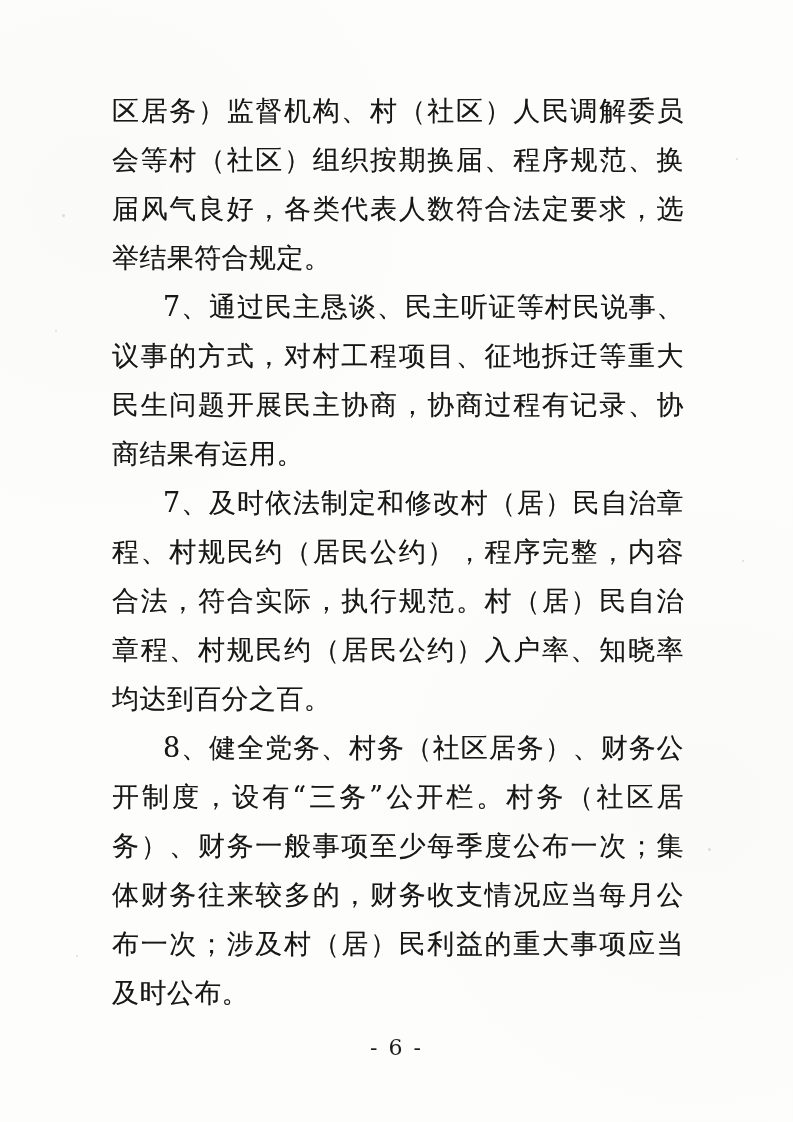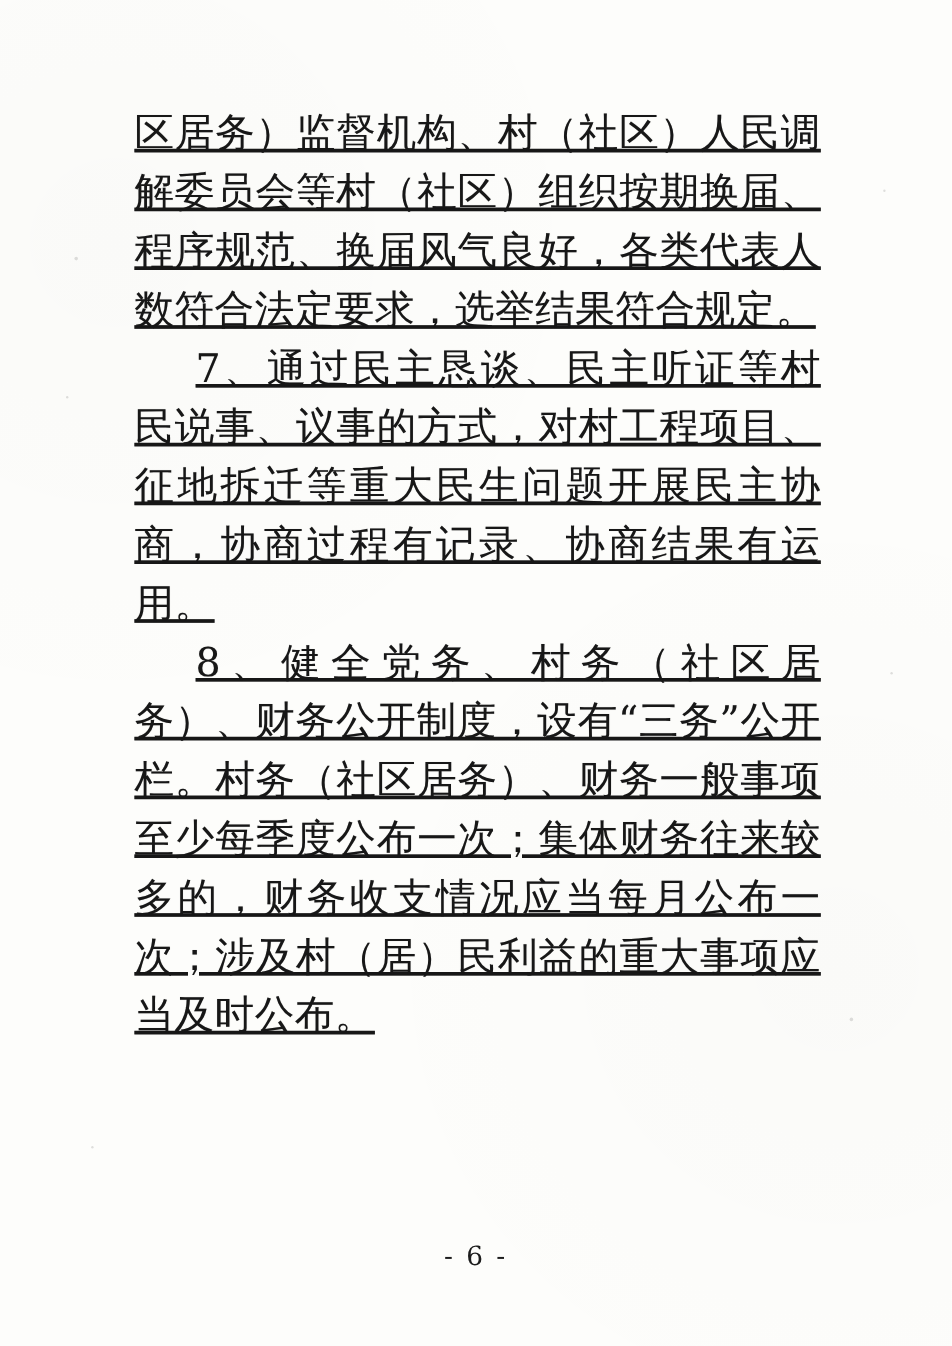--- a/index.html
+++ b/index.html
@@ -24,30 +24,29 @@
       radial-gradient(circle at 88% 72%, rgba(0,0,0,0.012), rgba(0,0,0,0) 40%),
       #fdfdfb;
   }
   .content {
     position: absolute;
     left: 112px;
     top: 86px;
     width: 576px;
   }
   .para {
-    font-size: 33px;
+    font-size: 27px;
     line-height: 49px;
     letter-spacing: 0.4px;
     text-align: justify;
     text-justify: inter-ideograph;
     margin: 0 4px 0 0;
     color: #171717;
     font-weight: 500;
     text-shadow: 0 0 0.6px rgba(0,0,0,0.35);
-    text-decoration: underline;
   }
   .para.indent {
     text-indent: 51px;
   }
   .footer {
     position: absolute;
     left: 0;
     right: 0;
     top: 1035px;
     text-align: center;
@@ -77,19 +76,20 @@
   <div class="speck s1"></div>
   <div class="speck s2"></div>
   <div class="speck s3"></div>
   <div class="speck s4"></div>
   <div class="speck s5"></div>
   <div class="speck s6"></div>
 
   <div class="content">
     <p class="para">区居务）监督机构、村（社区）人民调解委员会等村（社区）组织按期换届、程序规范、换届风气良好，各类代表人数符合法定要求，选举结果符合规定。</p>
     <p class="para indent">7、通过民主恳谈、民主听证等村民说事、议事的方式，对村工程项目、征地拆迁等重大民生问题开展民主协商，协商过程有记录、协商结果有运用。</p>
+    <p class="para indent">7、及时依法制定和修改村（居）民自治章程、村规民约（居民公约），程序完整，内容合法，符合实际，执行规范。村（居）民自治章程、村规民约（居民公约）入户率、知晓率均达到百分之百。</p>
     <p class="para indent">8、健全党务、村务（社区居务）、财务公开制度，设有“三务”公开栏。村务（社区居务）、财务一般事项至少每季度公布一次；集体财务往来较多的，财务收支情况应当每月公布一次；涉及村（居）民利益的重大事项应当及时公布。</p>
 
   </div>
 
   <div class="footer">- 6 -</div>
 
 </div>
 
 </body></html>

